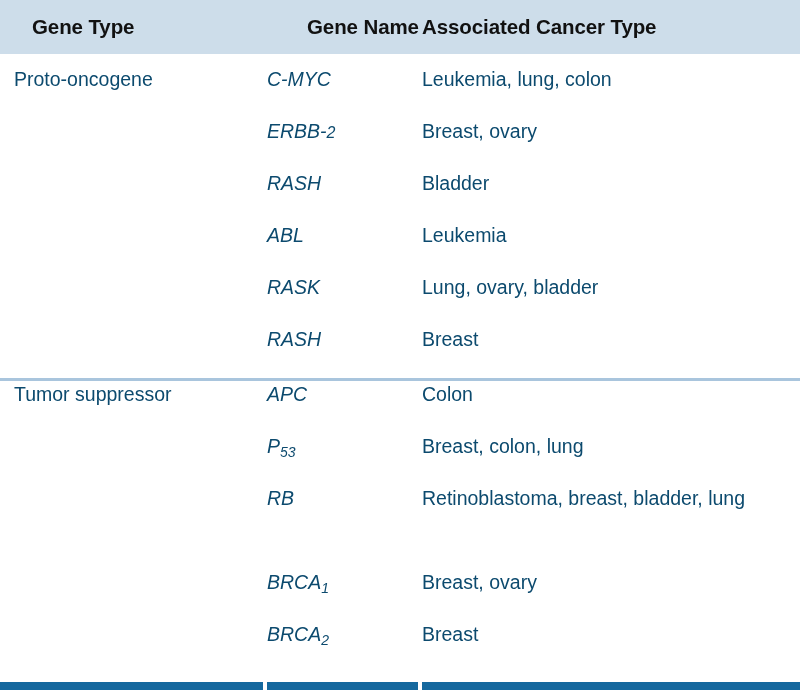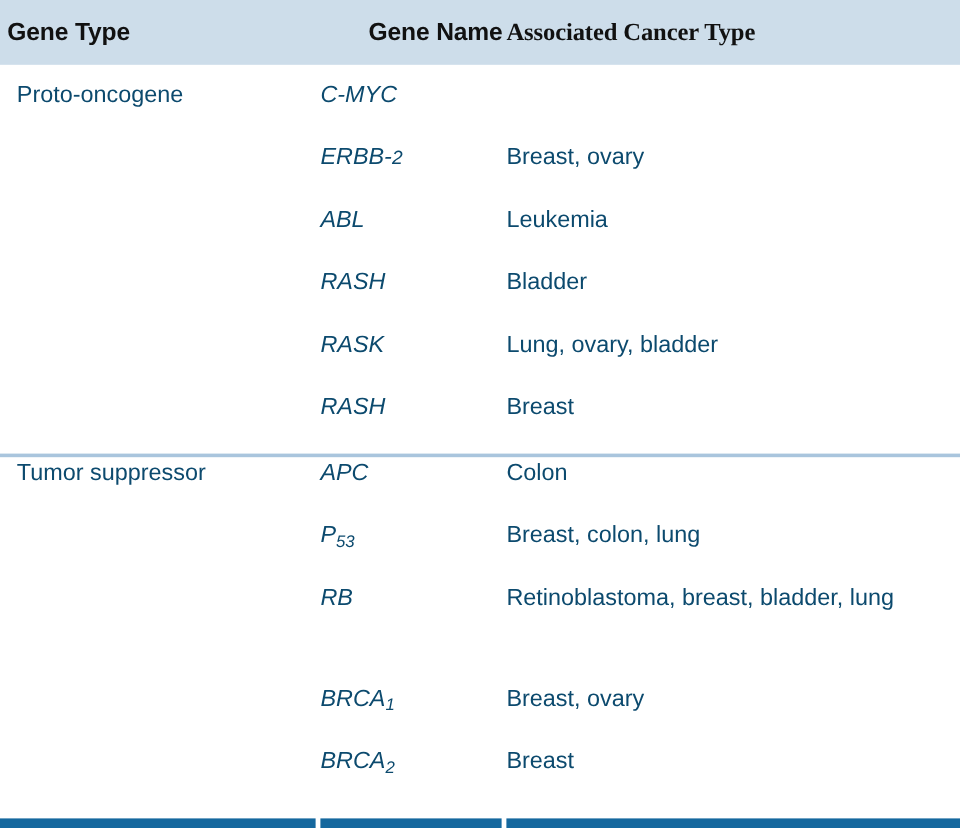--- a/index.html
+++ b/index.html
@@ -34,23 +34,23 @@
   .th {
     position: absolute;
     top: 14px;
     font-size: 20.5px;
     font-weight: bold;
     line-height: 26px;
     letter-spacing: -0.1px;
     color: #111111;
     white-space: nowrap;
   }
-  .th.c1 { left: 6px; }
+  .th.c1 { left: 32px; }
   .th.c2 { left: 267px; margin-left: 40px; }
-  .th.c3 { left: 422px; font-family: Liberation Serif, serif; }
+  .th.c3 { left: 422px; }
 
   
   .tbody {
     position: absolute;
     left: 0;
     top: 54px;
     width: 800px;
   }
 
   .row {
@@ -134,35 +134,36 @@
     <div class="th c1">Gene Type</div>
     <div class="th c2">Gene Name</div>
     <div class="th c3">Associated Cancer Type</div>
   </div>
 
   <div class="tbody">
 
     <div class="row">
       <div class="cell c1">Proto-oncogene</div>
       <div class="cell c2"><span>C-MYC</span><span class="sub"></span></div>
+      <div class="cell c3">Leukemia, lung, colon</div>
     </div>
 
     <div class="row">
       <div class="cell c2"><span>ERBB-</span><span class="smallnum">2</span></div>
       <div class="cell c3">Breast, ovary</div>
     </div>
 
     <div class="row">
+      <div class="cell c2"><span>RASH</span><span class="sub"></span></div>
+      <div class="cell c3">Bladder</div>
+    </div>
+
+    <div class="row">
       <div class="cell c2"><span>ABL</span><span class="sub"></span></div>
       <div class="cell c3">Leukemia</div>
-    </div>
-
-    <div class="row">
-      <div class="cell c2"><span>RASH</span><span class="sub"></span></div>
-      <div class="cell c3">Bladder</div>
     </div>
 
     <div class="row">
       <div class="cell c2"><span>RASK</span><span class="sub"></span></div>
       <div class="cell c3">Lung, ovary, bladder</div>
     </div>
 
     <div class="row">
       <div class="cell c2"><span>RASH</span><span class="sub"></span></div>
       <div class="cell c3">Breast</div>

